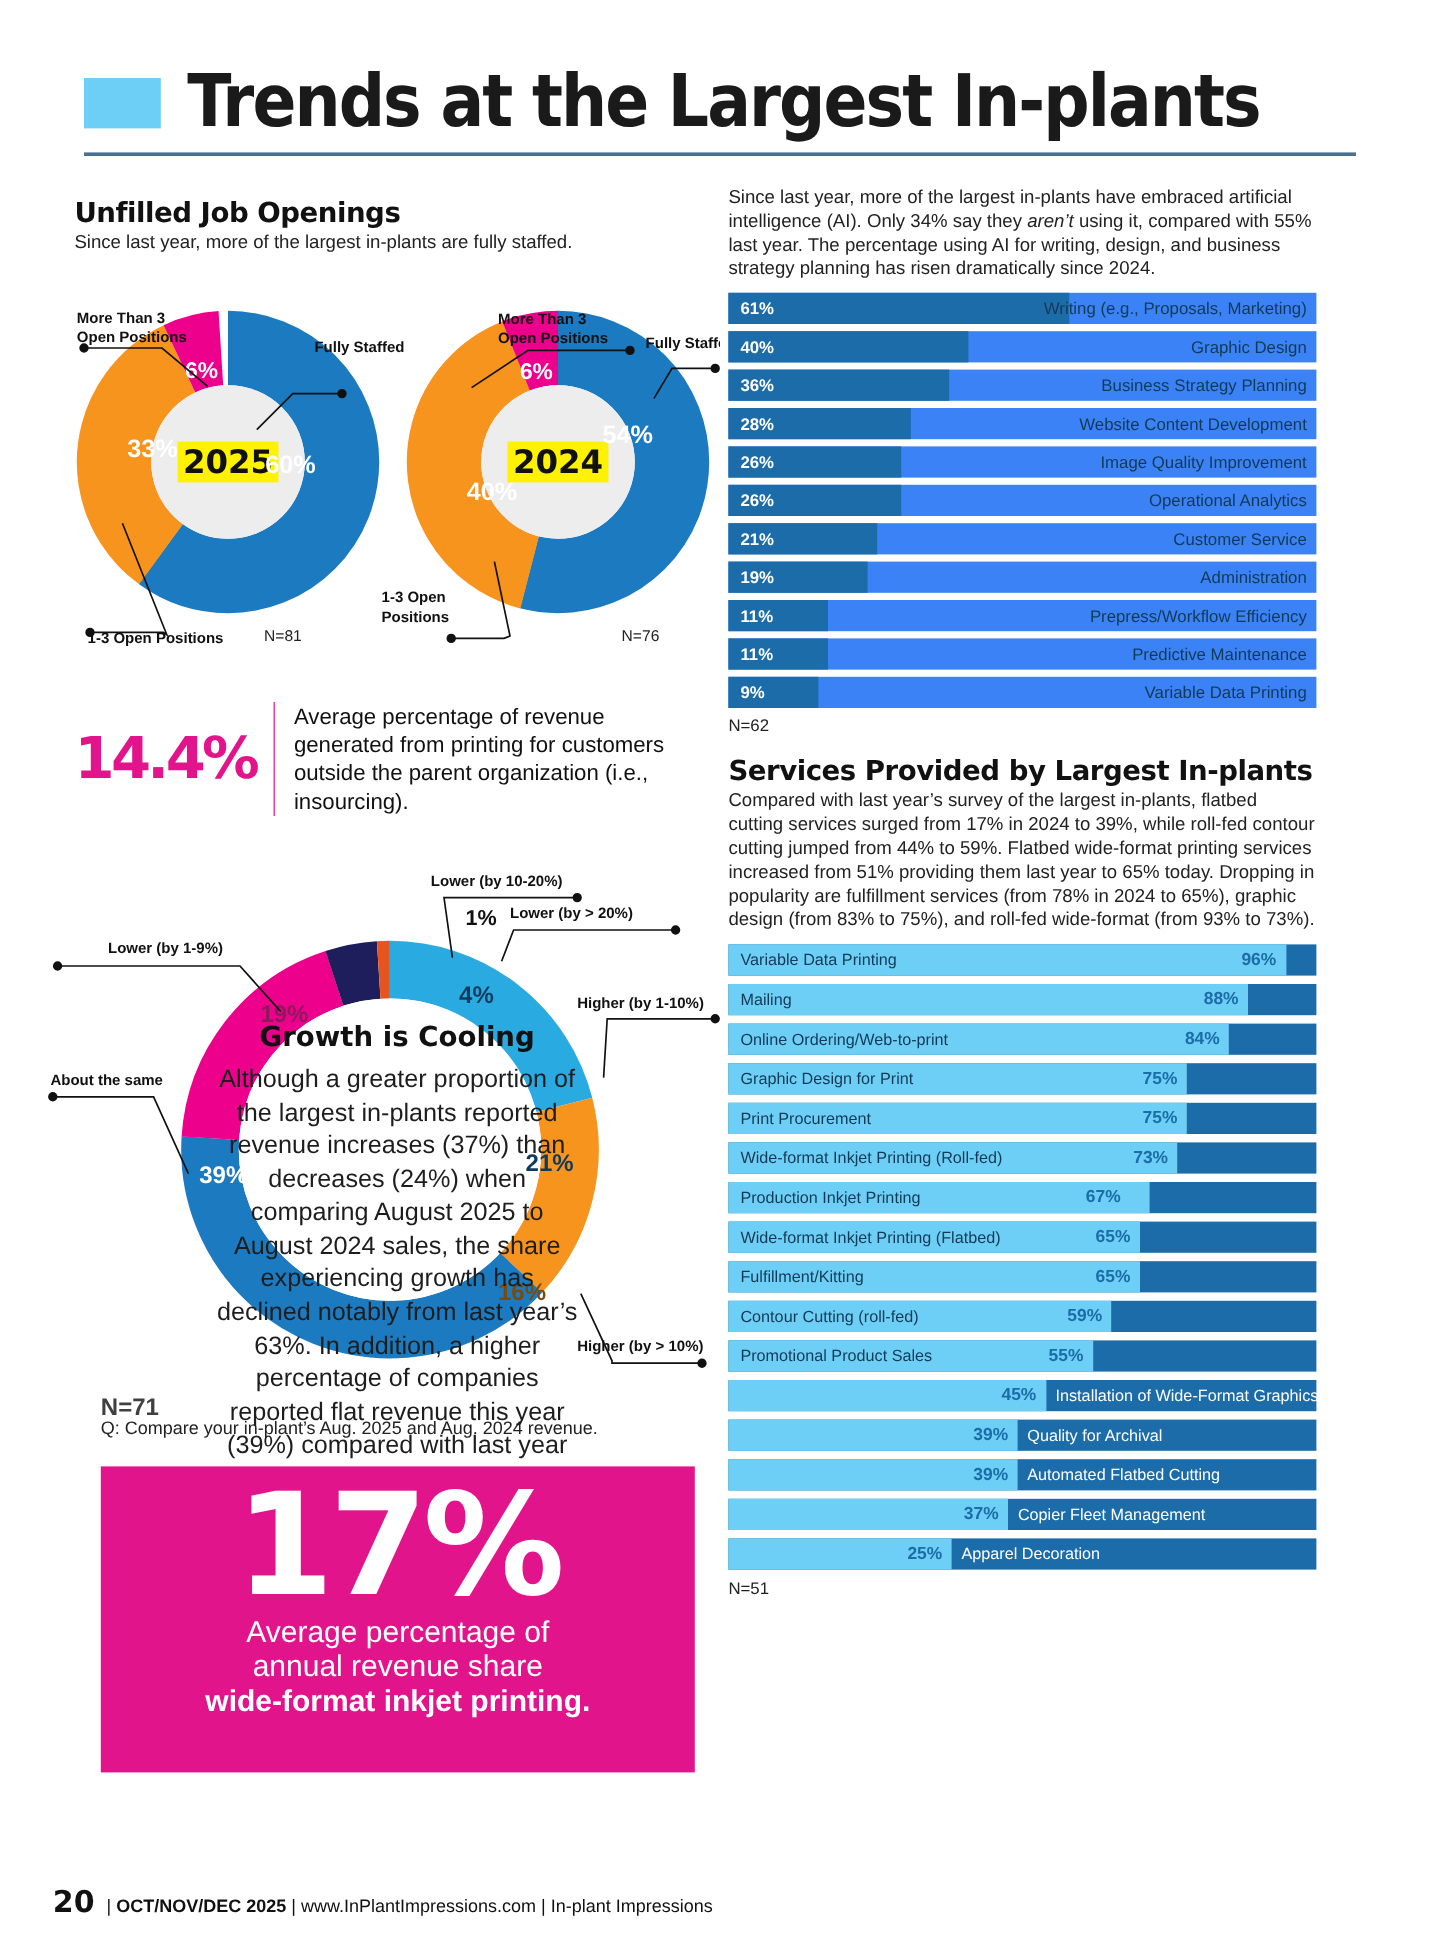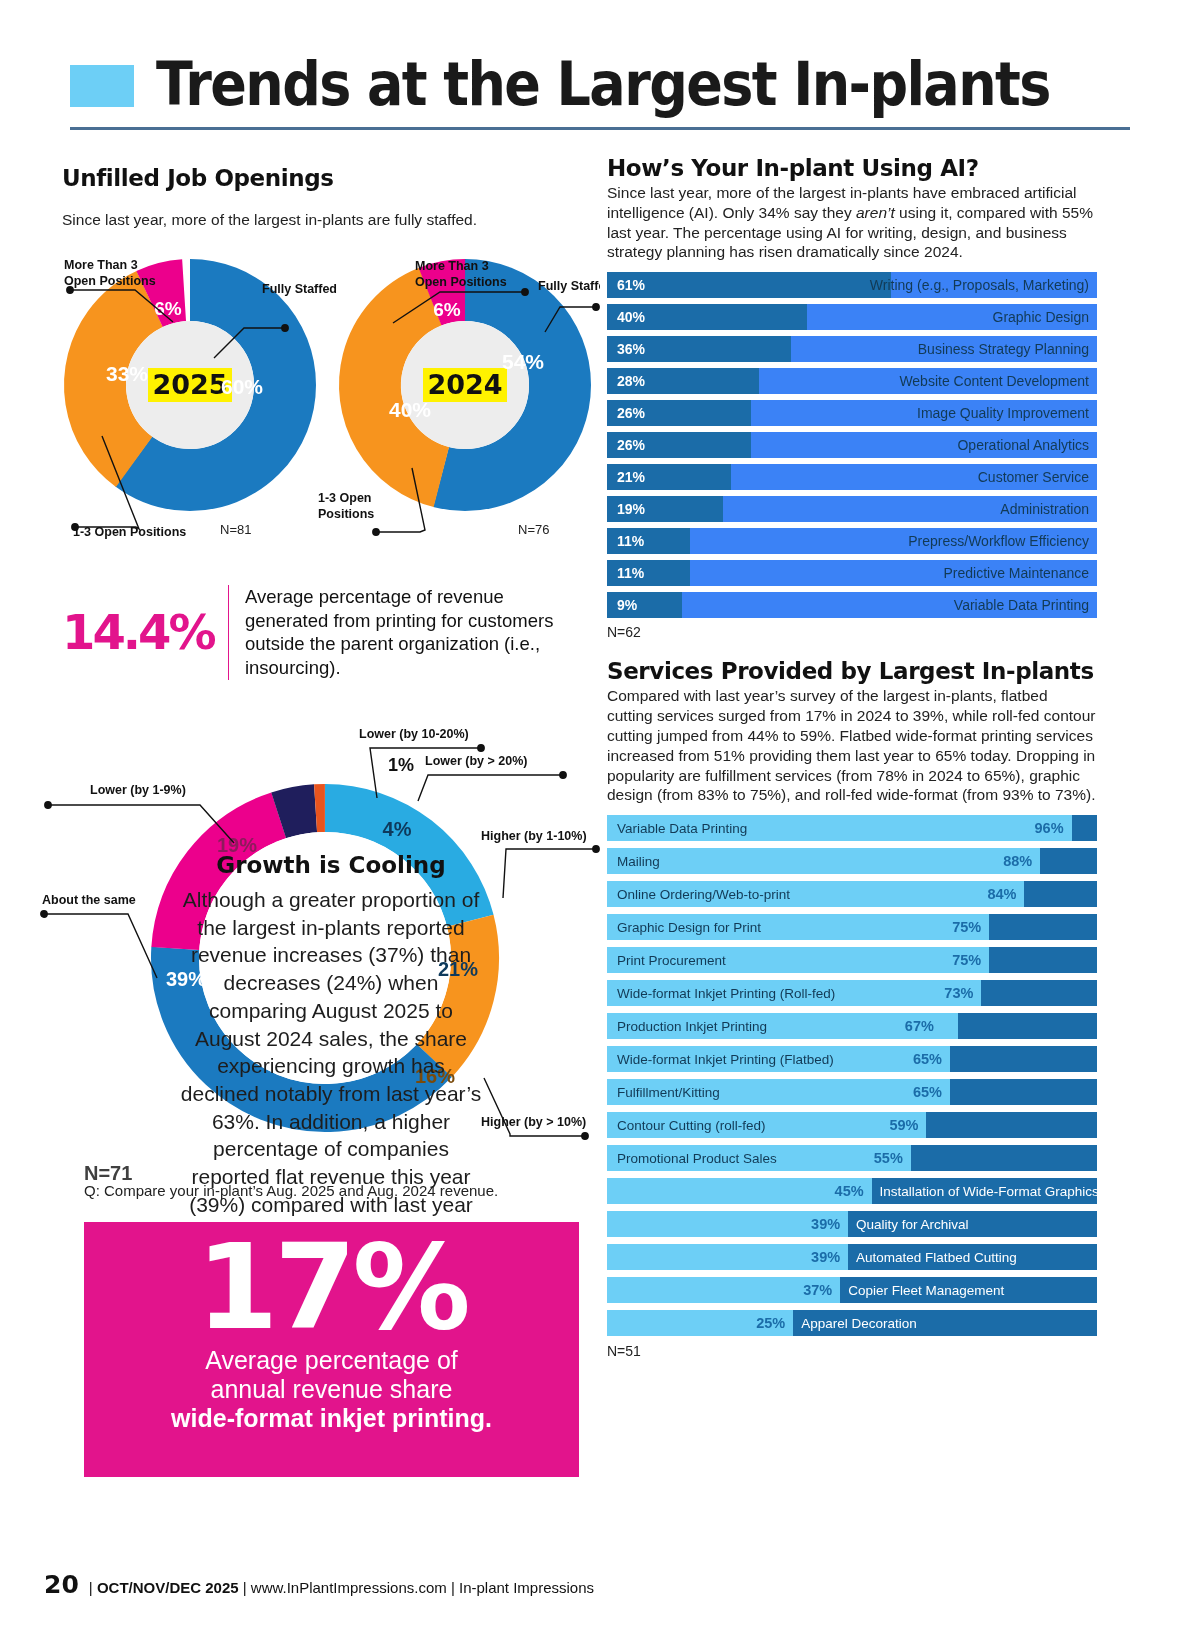--- a/index.html
+++ b/index.html
@@ -23,21 +23,21 @@
   }
   #header-rule { margin-top: 14px; height: 3px; background: #4a6f94; width: 1060px; }
 
   
   .sec-title { font-size: 23px; font-weight: 700; letter-spacing: -0.4px; color:#111; font-family:"DejaVu Sans", sans-serif; }
   .sec-sub { font-size: 15.5px; line-height: 1.28; color: #222; }
   .nval { font-size: 14px; color: #222; }
 
   
   #left { position: absolute; left: 62px; top: 165px; width: 515px; }
-  #jobs-title { margin-bottom: 19px; }
+  #jobs-title { margin-bottom: 2px; }
   #jobs-sub { margin-bottom: 10px; }
 
   
   #pct-block { position: absolute; left: 62px; top: 585px; width: 520px; display: flex; align-items: center; }
   #pct-big { font-size: 48px; font-weight: 700; color: #e2148c; font-family:"DejaVu Sans", sans-serif; letter-spacing:-3px; line-height: 1; }
   #pct-divider { width: 4px; align-self: stretch; background: #e2148c; margin: 0 16px 0 14px; }
   #pct-text { font-size: 18.5px; line-height: 1.28; color: #111; }
   #pct-text b { font-weight: 400; }
 
   
@@ -216,21 +216,20 @@
 <div id="growth-q" class="nval">Q: Compare your in-plant’s Aug. 2025 and Aug. 2024 revenue.</div>
 
 <div id="pink-box">
   <div id="pink-num">17%</div>
   <div id="pink-l1">Average percentage of</div>
   <div id="pink-l2">annual revenue share</div>
   <div id="pink-l3">wide-format inkjet printing.</div>
 </div>
 
 <div id="right">
-  <div class="sec-title" id="ai-title">How’s Your In-plant Using AI?</div>
   <div class="sec-sub" id="ai-sub"><span>Since last year, more of the largest in-plants have embraced artificial intelligence (AI). Only 34% say they </span><i>aren’t</i><span> using it, compared with 55% last year. The percentage using AI for writing, design, and business strategy planning has risen dramatically since 2024.</span></div>
 
   <div id="ai-bars">
       <div class="aibar-row">
         <div class="aibar-fill" style="width:58.019999999999996%"></div>
         <div class="aibar-val">61%</div>
         <div class="aibar-lab">Writing (e.g., Proposals, Marketing)</div>
       </div>
       <div class="aibar-row">
         <div class="aibar-fill" style="width:40.8%"></div>

